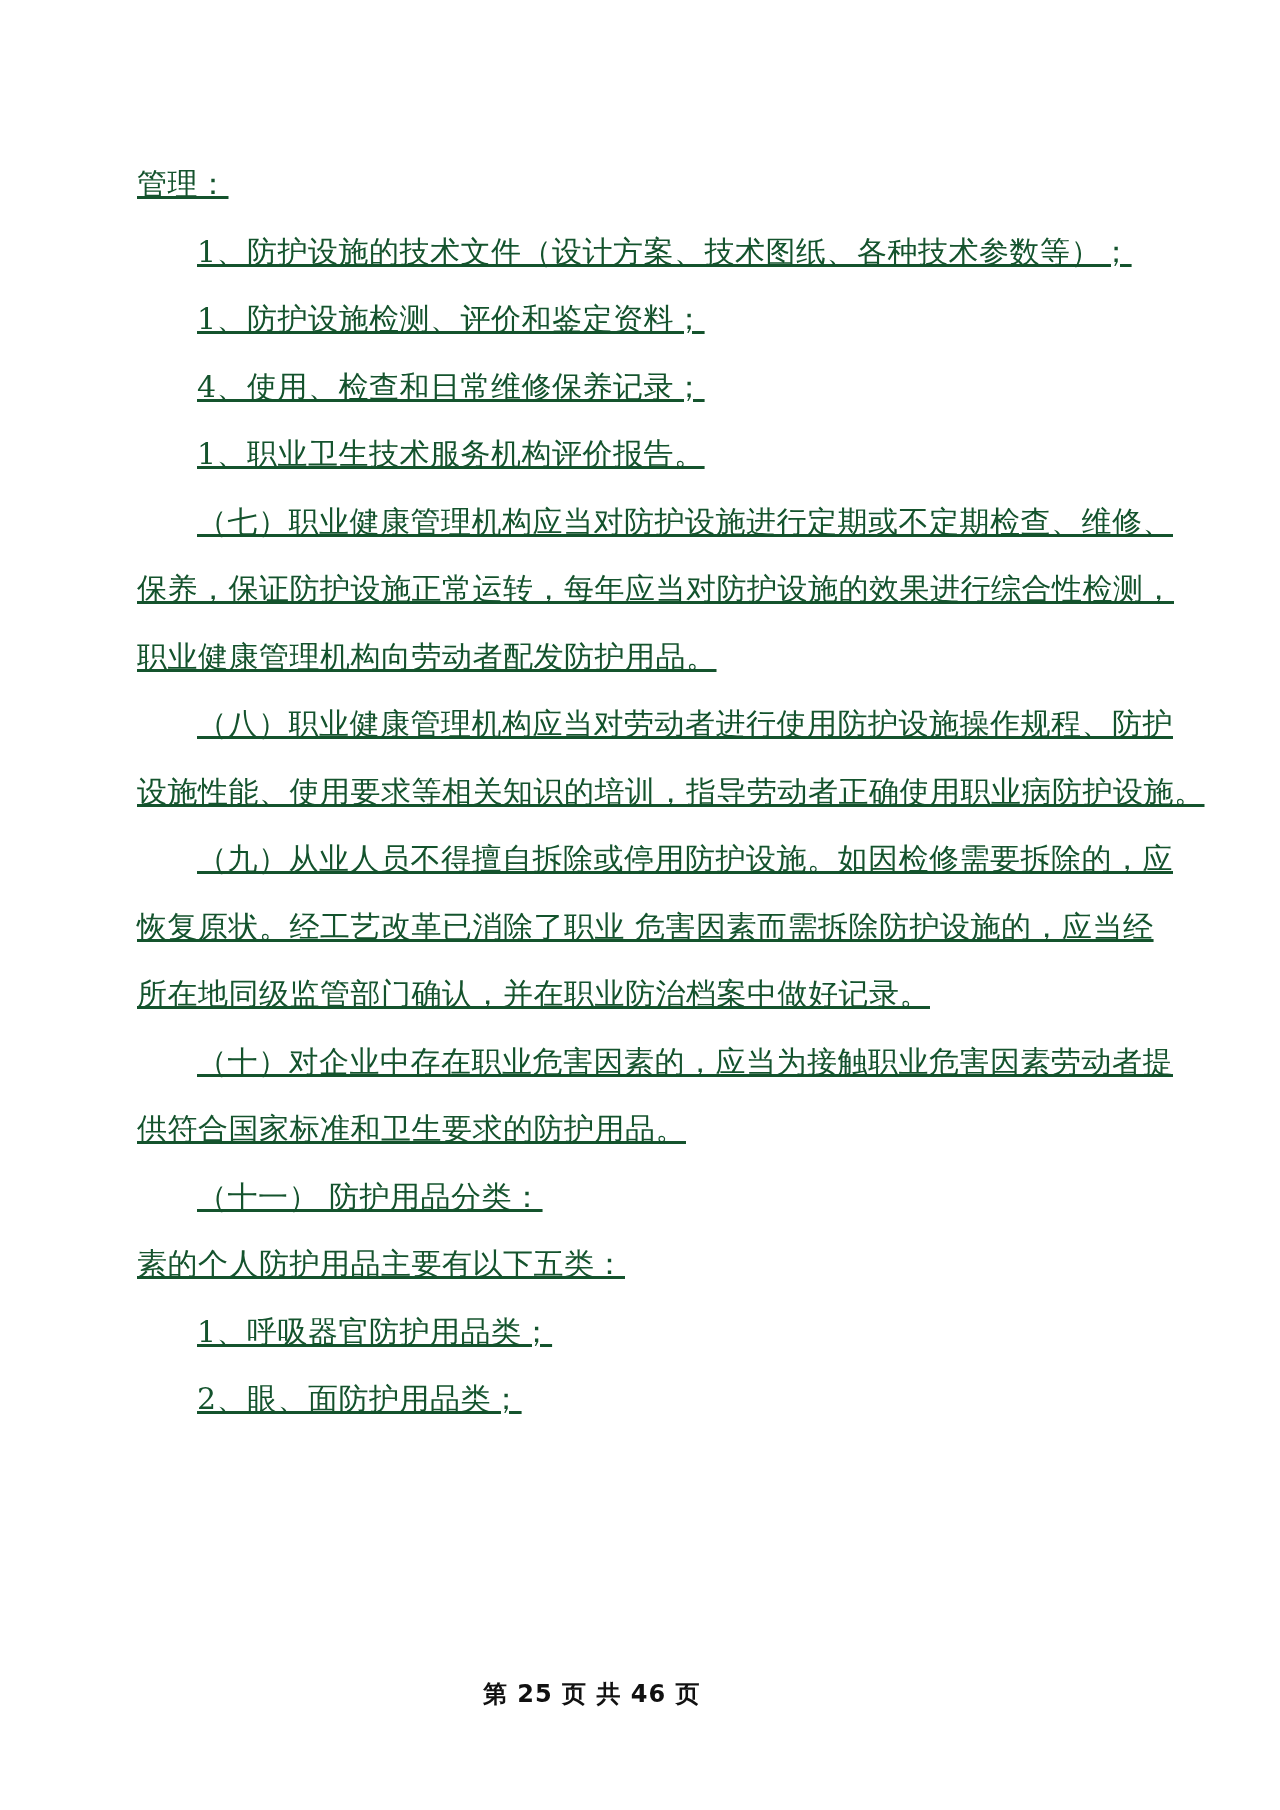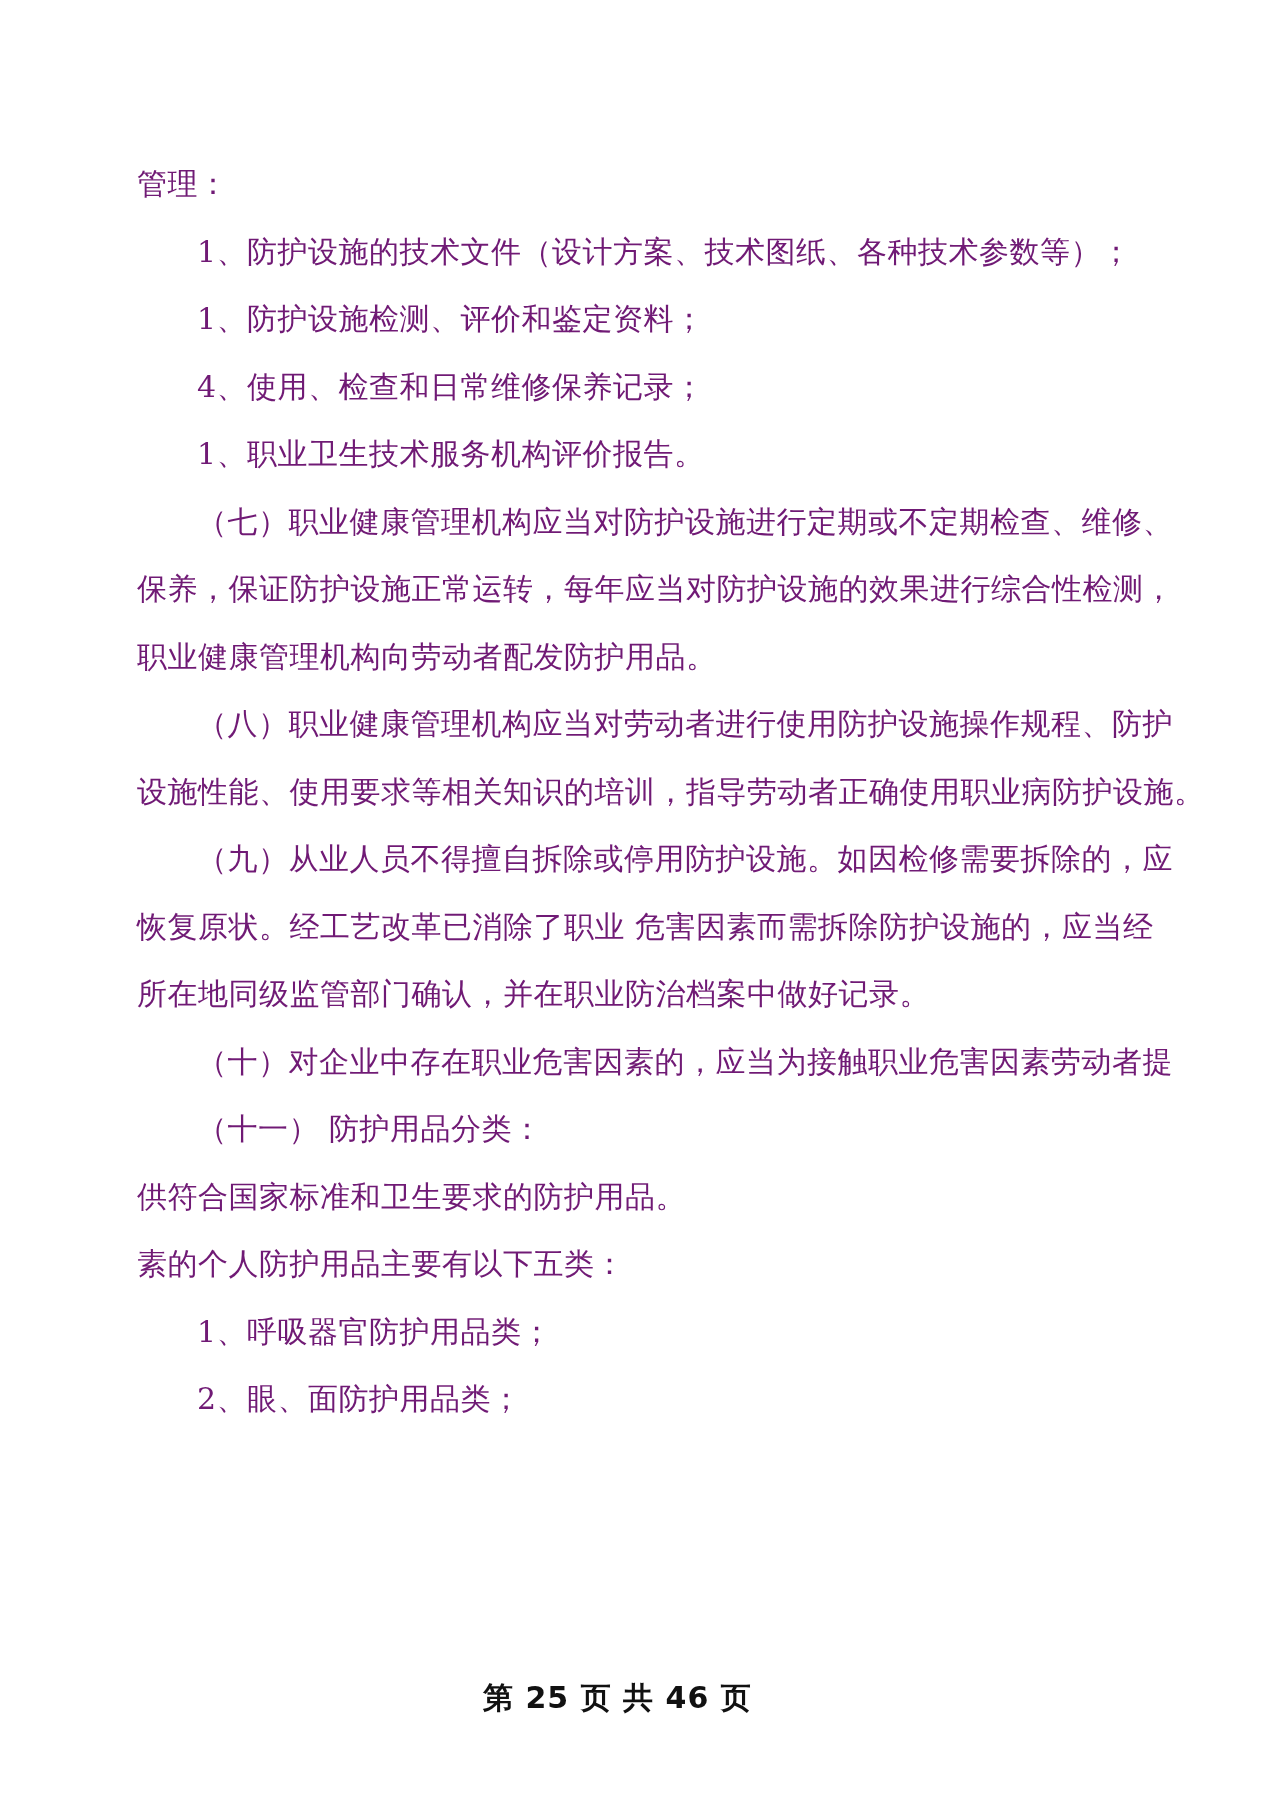--- a/index.html
+++ b/index.html
@@ -18,32 +18,33 @@
   .content {
     position: absolute;
     left: 137px;
     top: 150px;
     width: 1060px;
   }
   .line {
     font-size: 30px;
     line-height: 67.5px;
     height: 67.5px;
-    color: #701a75;
+    color: #14532d;
     white-space: nowrap;
     letter-spacing: 0.5px;
+    text-decoration: underline;
   }
   .line.indent {
     text-indent: 2em;
   }
   .footer {
     position: absolute;
     left: 483px;
     top: 1678px;
-    font-size: 30px;
+    font-size: 24px;
     font-weight: bold;
     color: #111111;
     font-family: "DejaVu Sans", "Liberation Sans", sans-serif;
     white-space: nowrap;
     letter-spacing: 1px;
   }
 </style>
 </head>
 <body>
 
@@ -56,22 +57,22 @@
       <div class="line indent">1、职业卫生技术服务机构评价报告。</div>
       <div class="line indent">（七）职业健康管理机构应当对防护设施进行定期或不定期检查、维修、</div>
       <div class="line">保养，保证防护设施正常运转，每年应当对防护设施的效果进行综合性检测，</div>
       <div class="line">职业健康管理机构向劳动者配发防护用品。</div>
       <div class="line indent">（八）职业健康管理机构应当对劳动者进行使用防护设施操作规程、防护</div>
       <div class="line">设施性能、使用要求等相关知识的培训，指导劳动者正确使用职业病防护设施。</div>
       <div class="line indent">（九）从业人员不得擅自拆除或停用防护设施。如因检修需要拆除的，应</div>
       <div class="line">恢复原状。经工艺改革已消除了职业 危害因素而需拆除防护设施的，应当经</div>
       <div class="line">所在地同级监管部门确认，并在职业防治档案中做好记录。</div>
       <div class="line indent">（十）对企业中存在职业危害因素的，应当为接触职业危害因素劳动者提</div>
+      <div class="line">供符合国家标准和卫生要求的防护用品。</div>
       <div class="line indent">（十一） 防护用品分类：</div>
-      <div class="line">供符合国家标准和卫生要求的防护用品。</div>
       <div class="line">素的个人防护用品主要有以下五类：</div>
       <div class="line indent">1、呼吸器官防护用品类；</div>
       <div class="line indent">2、眼、面防护用品类；</div>
     </div>
 
   <div class="footer">
     <span>第 25 页 共 46 页</span>
   </div>
 </div>
 

